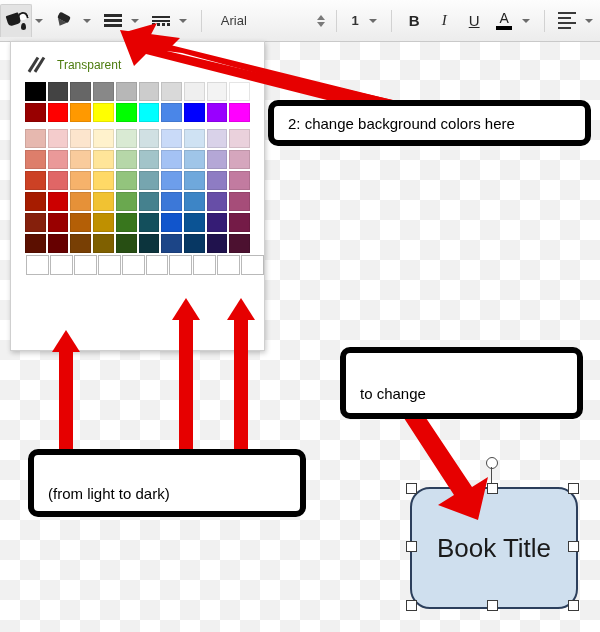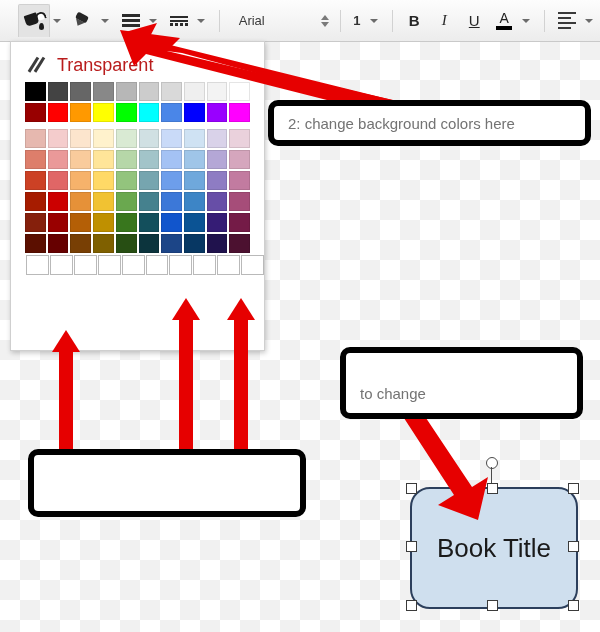--- a/index.html
+++ b/index.html
@@ -31,21 +31,21 @@
   
   #toolbar {
     position: absolute;
     left: 0; top: 0;
     width: 600px; height: 42px;
     background: linear-gradient(to bottom, #fdfdfd 0%, #f4f4f4 55%, #ececec 100%);
     border-bottom: 1px solid #c9c9c9;
     display: flex;
     align-items: center;
     box-sizing: border-box;
-    padding-left: 18px;
+    padding-left: 0;
     z-index: 5;
   }
   .tb-group { display: flex; align-items: center; }
   .tb-btn {
     height: 30px;
     min-width: 26px;
     display: flex;
     align-items: center;
     justify-content: center;
     padding: 0 2px;
@@ -208,22 +208,22 @@
   .trans-icon .s1, .trans-icon .s2 {
     position: absolute;
     width: 2.5px; height: 17px;
     background: #3c3c3c;
     top: -2px;
     transform: rotate(32deg);
   }
   .trans-icon .s1 { left: 3px; }
   .trans-icon .s2 { left: 9px; }
   #transparent-label {
-    font-size: 18px;
-    color: #b91c1c;
+    font-size: 12px;
+    color: #4d7c0f;
   }
   .swatch-grid {
     padding: 0 14px;
   }
   .swatch-row {
     display: flex;
     gap: 2px;
     margin-bottom: 2px;
   }
   .swatch {
@@ -257,21 +257,21 @@
     background: #ffffff;
     border: 6px solid #000000;
     border-radius: 10px;
     box-sizing: border-box;
     display: flex;
     align-items: center;
     z-index: 30;
   }
   .callout .txt {
     font-size: 15px;
-    color: #737373;
+    color: #000000;
     padding: 0 14px;
     line-height: 21px;
   }
   #callout-2 { left: 268px; top: 100px; width: 323px; height: 46px; }
   #callout-1 { left: 340px; top: 347px; width: 243px; height: 72px; }
   #callout-3 { left: 28px; top: 449px; width: 278px; height: 68px; }
 
   
   .arrow { position: absolute; z-index: 25; }
   .shaft-v {
@@ -604,20 +604,21 @@
 <div class="callout" id="callout-1">
   <div class="txt">
     <br>
     <span>to change</span>
   </div>
 </div>
 
 <div class="callout" id="callout-3">
   <div class="txt">
     <br>
+    <span>(from light to dark)</span>
   </div>
 </div>
 
 <div id="shape-wrap">
   <div id="rotate-handle"></div>
   <div id="rotate-line"></div>
 
   <div id="shape-box">
     <span id="shape-label">Book Title</span>
   </div>

